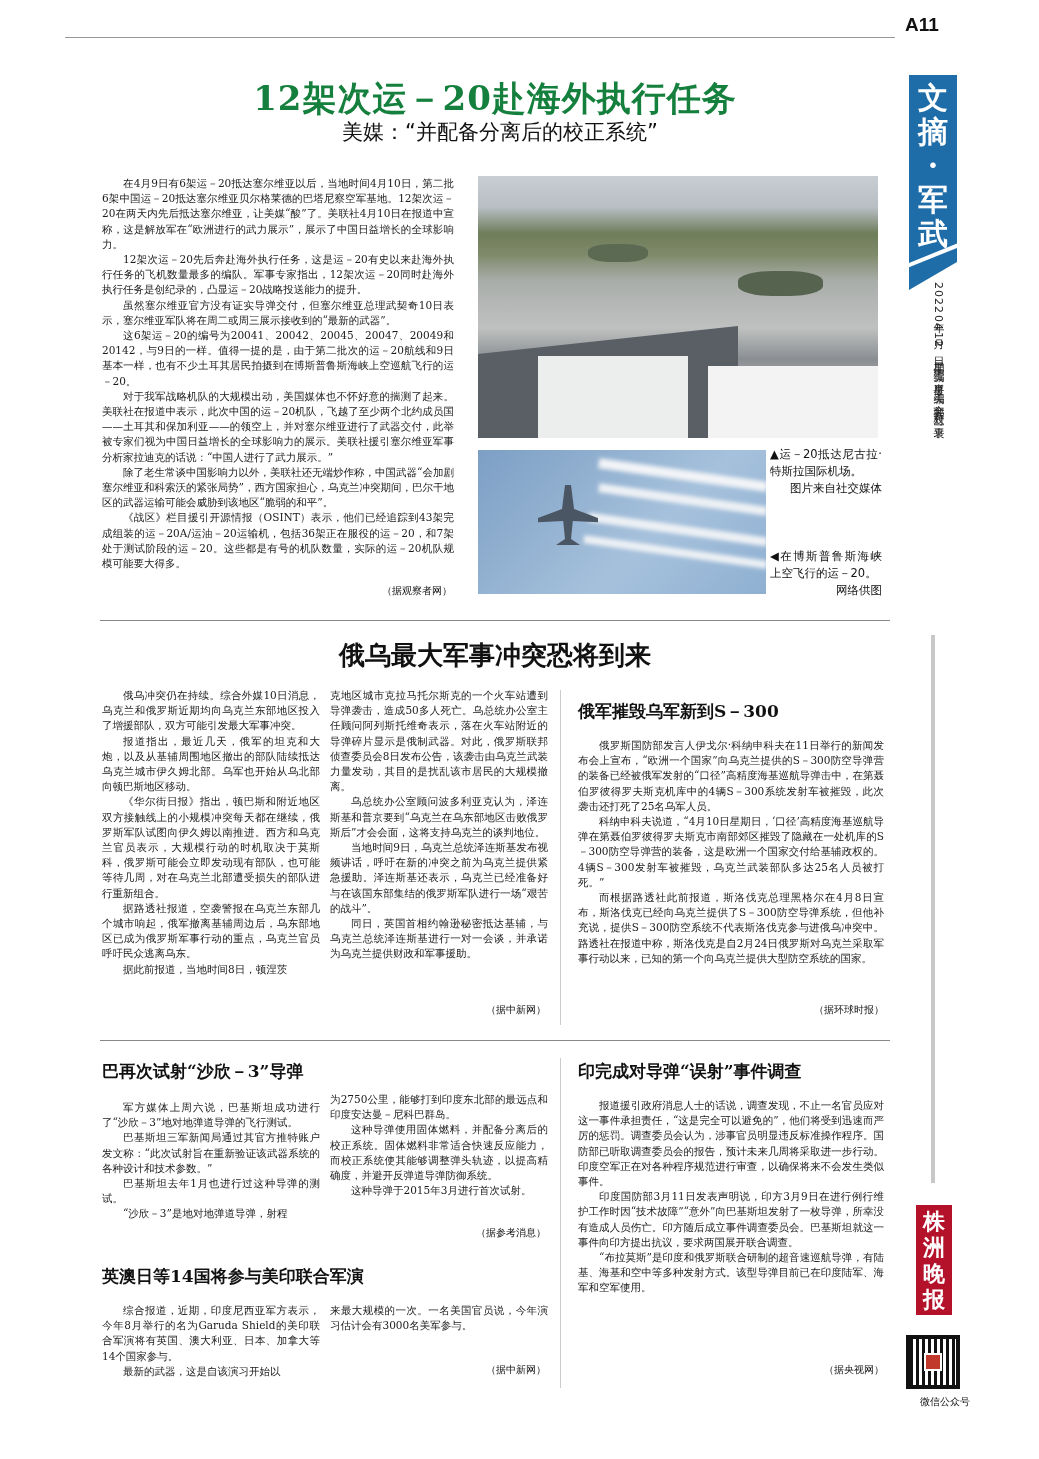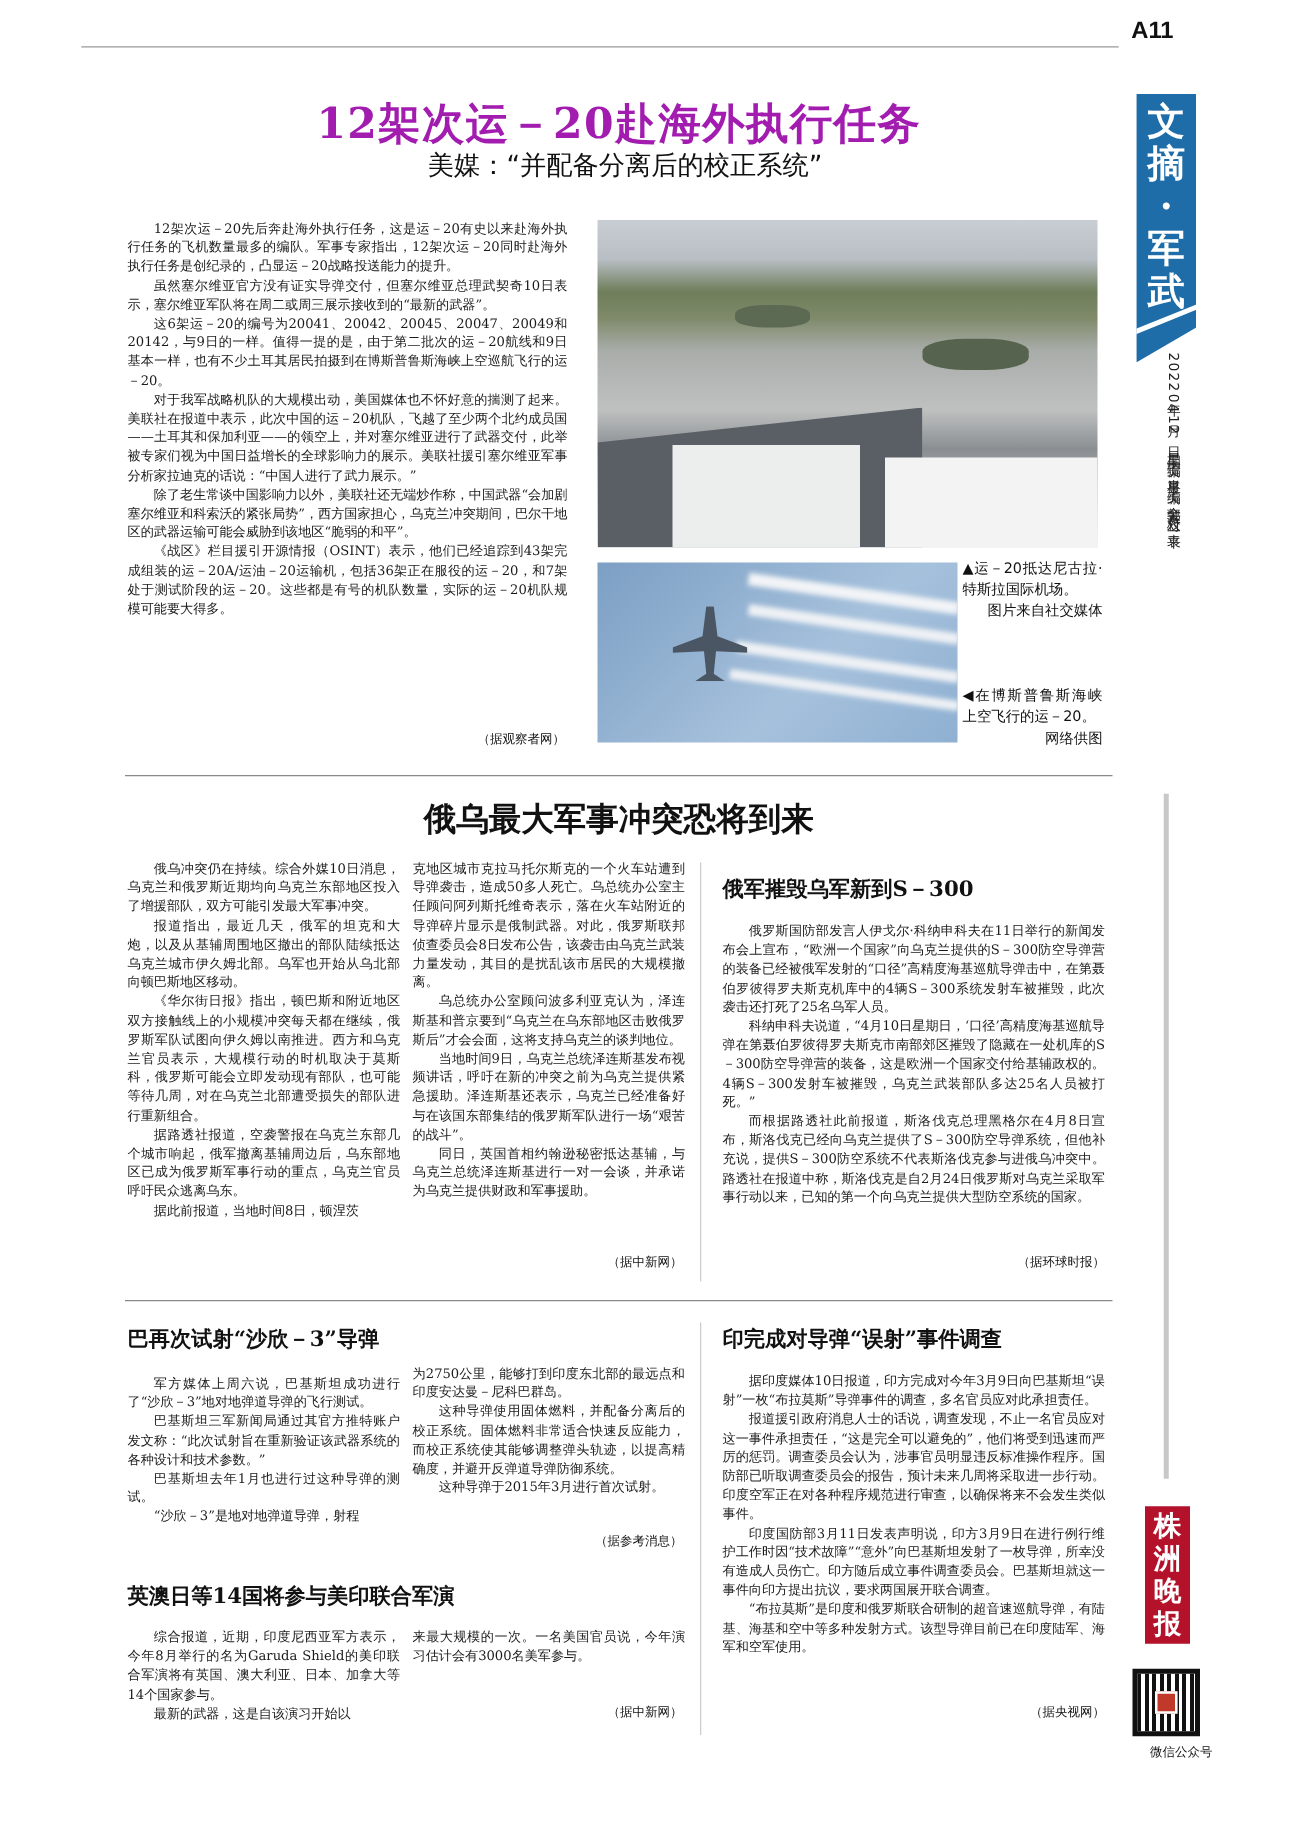--- a/index.html
+++ b/index.html
@@ -4,21 +4,21 @@
 <style>
 *{box-sizing:border-box;margin:0;padding:0}
 html,body{width:1039px;height:1459px;background:#fff;overflow:hidden}
 body{position:relative;font-family:"DejaVu Sans","Liberation Sans",sans-serif;color:#111}
 .abs{position:absolute}
 .hrule{position:absolute;height:1px;background:#bbb}
 .vrule{position:absolute;width:1px;background:#ccc}
 .body-text{font-family:"DejaVu Serif","Liberation Serif",serif;font-size:10.5px;line-height:15.2px;text-align:justify;color:#1a1a1a}
 .body-text p{text-indent:2em}
 .src{text-align:right;font-family:"DejaVu Sans",sans-serif;font-size:10px}
-.h1{font-family:"DejaVu Serif","Liberation Serif",serif;font-weight:bold;font-size:34px;letter-spacing:1px;text-align:center;color:#a21caf}
+.h1{font-family:"DejaVu Serif","Liberation Serif",serif;font-weight:bold;font-size:34px;letter-spacing:1px;text-align:center;color:#15803d}
 .h2{font-family:"DejaVu Serif","Liberation Serif",serif;font-weight:bold;font-size:26px;text-align:center;color:#111}
 .h3{font-family:"DejaVu Serif","Liberation Serif",serif;font-weight:bold;font-size:17px;color:#111}
 .caption{font-family:"DejaVu Sans",sans-serif;font-size:11.5px;line-height:17px;color:#111}
 .photo{position:absolute;overflow:hidden}
 </style>
 </head>
 <body>
 
 <div class="hrule" style="left:65px;top:37px;width:830px;background:#999"></div>
 
@@ -46,20 +46,21 @@
 <div class="abs" style="left:906px;top:1335px;width:54px;height:54px;background:
      repeating-linear-gradient(90deg,#111 0 3px,#fff 3px 6px),#fff;border:4px solid #111">
   <div style="position:absolute;left:14px;top:14px;width:18px;height:18px;background:#c0392b;border:2px solid #fff"></div>
 </div>
 <div class="abs" style="left:900px;top:1395px;width:70px;font-size:10px;text-align:right">微信公众号</div>
 
 <div class="abs h1" style="left:100px;top:76px;width:790px">12架次运－20赴海外执行任务</div>
 <div class="abs" style="left:200px;top:118px;width:600px;text-align:center;font-size:21px;font-family:'DejaVu Sans',sans-serif">美媒：“并配备分离后的校正系统”</div>
 
 <div class="abs body-text" id="a1-body" style="left:102px;top:176px;width:352px">
+    <p>在4月9日有6架运－20抵达塞尔维亚以后，当地时间4月10日，第二批6架中国运－20抵达塞尔维亚贝尔格莱德的巴塔尼察空军基地。12架次运－20在两天内先后抵达塞尔维亚，让美媒“酸”了。美联社4月10日在报道中宣称，这是解放军在“欧洲进行的武力展示”，展示了中国日益增长的全球影响力。</p>
     <p>12架次运－20先后奔赴海外执行任务，这是运－20有史以来赴海外执行任务的飞机数量最多的编队。军事专家指出，12架次运－20同时赴海外执行任务是创纪录的，凸显运－20战略投送能力的提升。</p>
     <p>虽然塞尔维亚官方没有证实导弹交付，但塞尔维亚总理武契奇10日表示，塞尔维亚军队将在周二或周三展示接收到的“最新的武器”。</p>
     <p>这6架运－20的编号为20041、20042、20045、20047、20049和20142，与9日的一样。值得一提的是，由于第二批次的运－20航线和9日基本一样，也有不少土耳其居民拍摄到在博斯普鲁斯海峡上空巡航飞行的运－20。</p>
     <p>对于我军战略机队的大规模出动，美国媒体也不怀好意的揣测了起来。美联社在报道中表示，此次中国的运－20机队，飞越了至少两个北约成员国——土耳其和保加利亚——的领空上，并对塞尔维亚进行了武器交付，此举被专家们视为中国日益增长的全球影响力的展示。美联社援引塞尔维亚军事分析家拉迪克的话说：“中国人进行了武力展示。”</p>
     <p>除了老生常谈中国影响力以外，美联社还无端炒作称，中国武器“会加剧塞尔维亚和科索沃的紧张局势”，西方国家担心，乌克兰冲突期间，巴尔干地区的武器运输可能会威胁到该地区“脆弱的和平”。</p>
     <p>《战区》栏目援引开源情报（OSINT）表示，他们已经追踪到43架完成组装的运－20A/运油－20运输机，包括36架正在服役的运－20，和7架处于测试阶段的运－20。这些都是有号的机队数量，实际的运－20机队规模可能要大得多。</p>
   </div>
 <div class="abs src" style="left:300px;top:584px;width:152px">（据观察者网）</div>
 
 <div class="photo" style="left:478px;top:176px;width:400px;height:262px;background:linear-gradient(180deg,#c9ced4 0%,#b8bec4 12%,#6e7d5a 22%,#7f8a6a 30%,#a9adaa 40%,#bfc1c0 58%,#8a8e92 70%,#e8e9ea 100%)">
@@ -137,18 +138,17 @@
   </div>
 <div class="abs body-text" id="a5-col2" style="left:330px;top:1303px;width:218px">
     <p style="text-indent: 0px;">来最大规模的一次。一名美国官员说，今年演习估计会有3000名美军参与。</p>
   </div>
 <div class="abs src" style="left:400px;top:1363px;width:146px">（据中新网）</div>
 
 <div class="vrule" style="left:560px;top:1058px;height:330px"></div>
 
 <div class="abs h3" style="left:578px;top:1060px;width:300px">印完成对导弹“误射”事件调查</div>
 <div class="abs body-text" id="a6-body" style="left:578px;top:1098px;width:306px">
-    <p>据印度媒体10日报道，印方完成对今年3月9日向巴基斯坦“误射”一枚“布拉莫斯”导弹事件的调查，多名官员应对此承担责任。</p>
     <p>报道援引政府消息人士的话说，调查发现，不止一名官员应对这一事件承担责任，“这是完全可以避免的”，他们将受到迅速而严厉的惩罚。调查委员会认为，涉事官员明显违反标准操作程序。国防部已听取调查委员会的报告，预计未来几周将采取进一步行动。印度空军正在对各种程序规范进行审查，以确保将来不会发生类似事件。</p>
     <p>印度国防部3月11日发表声明说，印方3月9日在进行例行维护工作时因“技术故障”“意外”向巴基斯坦发射了一枚导弹，所幸没有造成人员伤亡。印方随后成立事件调查委员会。巴基斯坦就这一事件向印方提出抗议，要求两国展开联合调查。</p>
     <p>“布拉莫斯”是印度和俄罗斯联合研制的超音速巡航导弹，有陆基、海基和空中等多种发射方式。该型导弹目前已在印度陆军、海军和空军使用。</p>
   </div>
 <div class="abs src" style="left:740px;top:1363px;width:144px">（据央视网）</div>
 
 </body></html>

